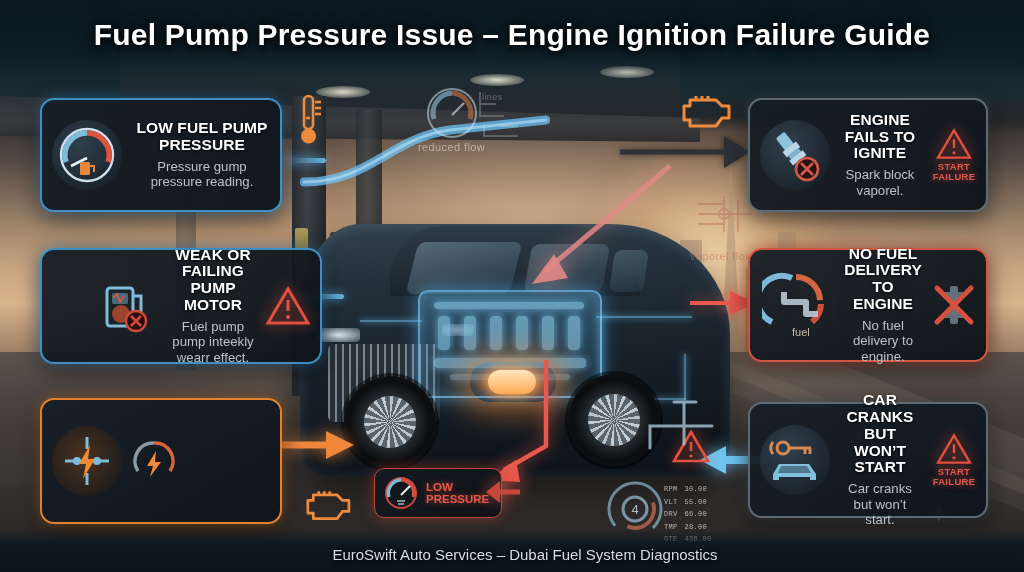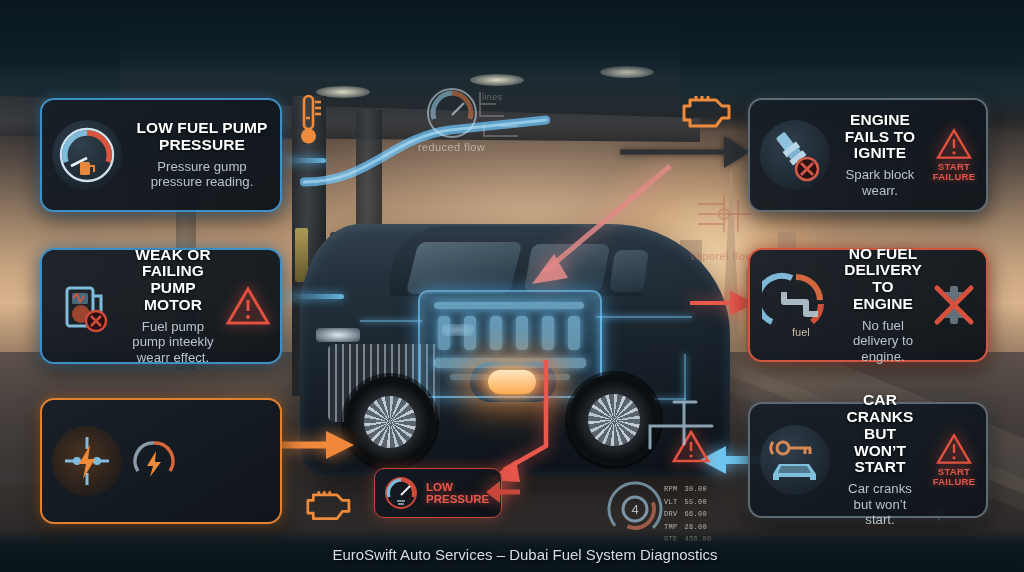--- a/index.html
+++ b/index.html
@@ -371,20 +371,21 @@
     </svg>
     <div class="t" style="white-space:pre-line;">LOW
 PRESSURE</div>
   </div>
   <svg class="arrow-red" style="left:486px;top:478px;" width="34" height="28" viewBox="0 0 34 28">
     <path d="M34,14 L12,14" stroke="#c9463a" stroke-width="5"></path>
     <path d="M14,3 L0,14 L14,25 Z" fill="#c9463a"></path>
   </svg>
 
   <div class="title-bar"></div>
+  <div class="title">Fuel Pump Pressure Issue – Engine Ignition Failure Guide</div>
 
   <div class="panel blue" style="left:40px;top:98px;width:238px;height:110px;">
     <div class="p-icon">
       <div class="disc"></div>
       <svg width="62" height="62" viewBox="0 0 62 62" style="position:relative;">
         <circle cx="31" cy="31" r="26" stroke="#cfe1ee" stroke-width="2.4" fill="none"></circle>
         <path d="M10,38 A22,22 0 0 1 31,9" stroke="#7fbcdc" stroke-width="5.5" fill="none"></path>
         <path d="M31,9 A22,22 0 0 1 52,38" stroke="#d9553f" stroke-width="5.5" fill="none"></path>
         <line x1="31" y1="34" x2="15" y2="42" stroke="#eaf2f8" stroke-width="2.6"></line>
         <g transform="translate(24,38)">
@@ -392,21 +393,21 @@
           <path d="M10,4 L14,4 L14,10" stroke="#e5883c" stroke-width="2" fill="none"></path>
         </g>
       </svg>
     </div>
     <div class="p-text">
       <div class="p-title">LOW FUEL PUMP PRESSURE</div>
       <div class="p-desc">Pressure gump pressure reading.</div>
     </div>
   </div>
 
-  <div class="panel blue" style="left:40px;top:248px;width:238px;height:112px;">
+  <div class="panel blue" style="left:40px;top:248px;width:238px;height:112px;padding-left:40px;">
     <div class="p-icon">
       <svg width="64" height="64" viewBox="0 0 64 64">
         <rect x="12" y="14" width="26" height="38" rx="3" fill="none" stroke="#7fbcdc" stroke-width="3"></rect>
         <rect x="17" y="19" width="16" height="11" rx="1.5" fill="#7fbcdc" opacity=".45"></rect>
         <path d="M18,24 l4,-4 l3,8 l4,-6" stroke="#d9553f" stroke-width="1.8" fill="none"></path>
         <path d="M38,22 L46,22 L46,44 a4,4 0 0 1 -8,0" stroke="#7fbcdc" stroke-width="3" fill="none"></path>
         <circle cx="26" cy="40" r="9" fill="#b24a32" opacity=".85"></circle>
         <circle cx="41" cy="47" r="10" fill="#2a1012" stroke="#cf4a3a" stroke-width="2.4"></circle>
         <path d="M36,42 L46,52 M46,42 L36,52" stroke="#cf4a3a" stroke-width="2.6"></path>
       </svg>
@@ -457,21 +458,21 @@
           <rect x="23" y="32" width="17" height="6" fill="#b9d6e6"></rect>
           <rect x="27" y="38" width="9" height="10" fill="#6fa4c2"></rect>
           <rect x="29" y="47" width="5" height="8" fill="#8fc3dd"></rect>
         </g>
         <circle cx="43" cy="45" r="11" fill="#2a1214" stroke="#cf5a49" stroke-width="2.6"></circle>
         <path d="M37,39 L49,51 M49,39 L37,51" stroke="#cf5a49" stroke-width="2.8"></path>
       </svg>
     </div>
     <div class="p-text">
       <div class="p-title">ENGINE FAILS TO IGNITE</div>
-      <div class="p-desc">Spark block wearr.</div>
+      <div class="p-desc">Spark block vaporel.</div>
     </div>
     <div class="p-extra">
       <svg class="warn-tri" width="36" height="32" viewBox="0 0 44 40">
         <path d="M22,3 L42,37 L2,37 Z" fill="none" stroke="#e2503f" stroke-width="3"></path>
         <line x1="22" y1="14" x2="22" y2="25" stroke="#e2503f" stroke-width="3"></line>
         <circle cx="22" cy="31" r="2" fill="#e2503f"></circle>
       </svg>
       <div class="badge-txt" style="white-space:pre-line;">START
 FAILURE</div>
     </div>

